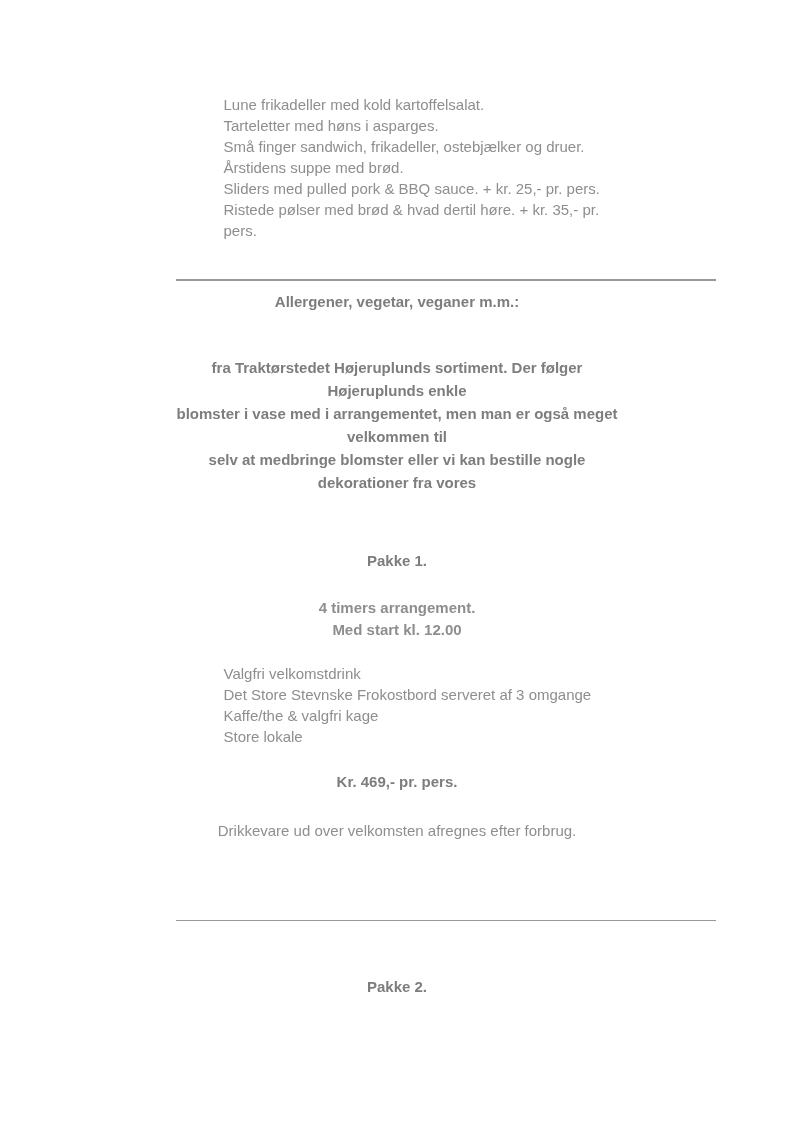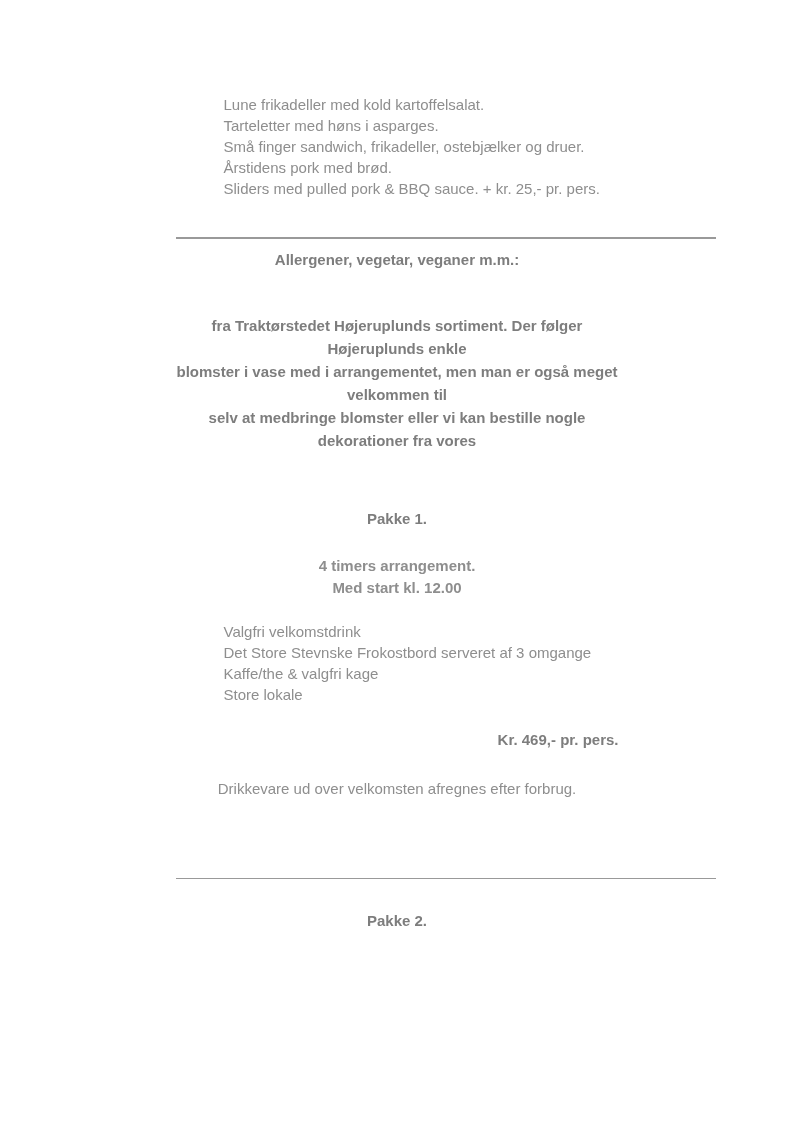--- a/index.html
+++ b/index.html
@@ -49,39 +49,40 @@
     margin-top: 56px;
     text-align: center;
     font-weight: bold;
     color: var(--bold-text);
     line-height: 21px;
   }
   .duration { margin-top: 26px; text-align: center; line-height: 22px; font-weight: bold; }
   .includes-list { margin-top: 22px; margin-left: 48px; line-height: 21px; }
   .price-line {
     margin-top: 24px;
-    text-align: right;
+    text-align: center;
     font-weight: bold;
     color: var(--bold-text);
     line-height: 21px;
   }
   .note-line { margin-top: 28px; text-align: center; line-height: 21px; }
-  .pakke2-title { margin-top: 31px; }
+  .pakke2-title { margin-top: 55px; }
 </style>
 </head>
 <body>
 
 <div class="page">
 
   <div class="menu-list">
     <div>Lune frikadeller med kold kartoffelsalat.</div>
     <div>Tarteletter med høns i asparges.</div>
     <div>Små finger sandwich, frikadeller, ostebjælker og druer.</div>
-    <div>Årstidens pork med brød.</div>
+    <div>Årstidens suppe med brød.</div>
     <div>Sliders med pulled pork &amp; BBQ sauce. + kr. 25,- pr. pers.</div>
+    <div>Ristede pølser med brød &amp; hvad dertil høre. + kr. 35,- pr. pers.</div>
   </div>
 
   <div class="divider"></div>
 
   <div class="heading-bold">Allergener, vegetar, veganer m.m.:</div>
 
 
   <div class="bold-para">
     <div>fra Traktørstedet Højeruplunds sortiment. Der følger Højeruplunds enkle</div>
     <div>blomster i vase med i arrangementet, men man er også meget velkommen til</div>

